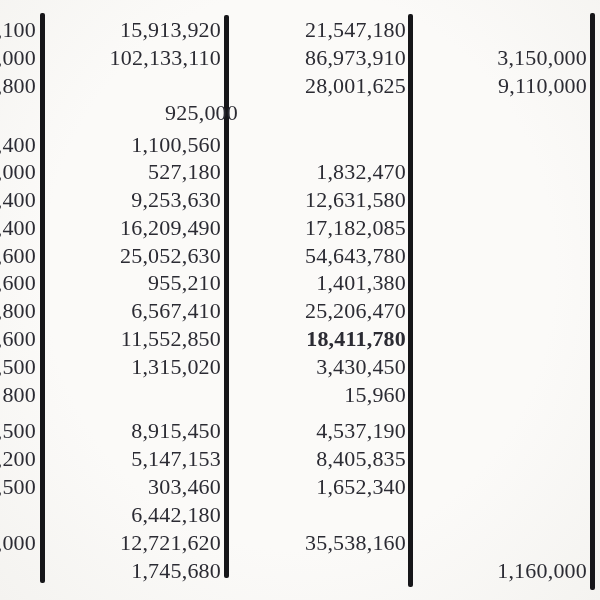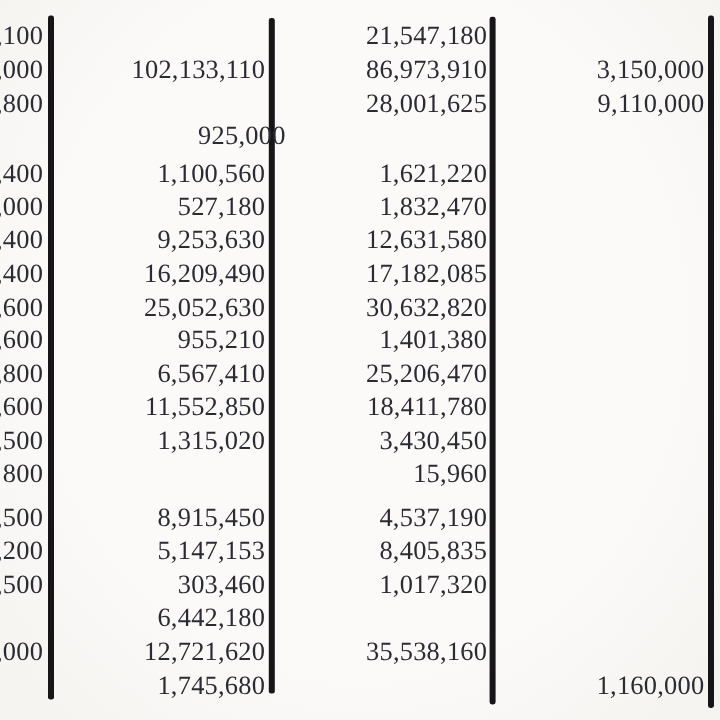--- a/index.html
+++ b/index.html
@@ -46,75 +46,75 @@
 
 <div class="page">
   <div class="scan-layer">
     <div class="rule" id="rule-1" style="left: 40px; top: 13px; height: 570px; background: rgb(22, 22, 25);"></div>
     <div class="rule" id="rule-2" style="left: 224px; top: 15px; height: 563px; background: rgb(22, 22, 25);"></div>
     <div class="rule" id="rule-3" style="left: 408px; top: 14px; height: 573px; background: rgb(22, 22, 25);"></div>
     <div class="rule" id="rule-4" style="left: 590px; top: 13px; height: 577px; background: rgb(22, 22, 25);"></div>
     <div id="rows-container">
         <div class="row" style="top: 16px;">
           <span class="cell c1" style="color: rgb(43, 43, 51);">,100</span>
+          <span class="cell c2" style="color: rgb(43, 43, 51);">15,913,920</span>
           <span class="cell c3" style="color: rgb(43, 43, 51);">21,547,180</span>
         </div>
         <div class="row" style="top: 44px;">
           <span class="cell c1" style="color: rgb(43, 43, 51);">,000</span>
           <span class="cell c2" style="color: rgb(43, 43, 51);">102,133,110</span>
           <span class="cell c3" style="color: rgb(43, 43, 51);">86,973,910</span>
           <span class="cell c4" style="color: rgb(43, 43, 51);">3,150,000</span>
         </div>
         <div class="row" style="top: 72px;">
           <span class="cell c1" style="color: rgb(43, 43, 51);">,800</span>
           <span class="cell c3" style="color: rgb(43, 43, 51);">28,001,625</span>
           <span class="cell c4" style="color: rgb(43, 43, 51);">9,110,000</span>
         </div>
         <div class="row" style="top: 99px; margin-left: 17px;">
           <span class="cell c2" style="color: rgb(43, 43, 51);">925,000</span>
         </div>
         <div class="row" style="top: 131px;">
           <span class="cell c1" style="color: rgb(43, 43, 51);">,400</span>
           <span class="cell c2" style="color: rgb(43, 43, 51); margin-left: 41px;">1,100,560</span>
-          <span class="cell c3" style="color: rgb(43, 43, 51);">1,621,220</span>
         </div>
         <div class="row" style="top: 158px;">
           <span class="cell c1" style="color: rgb(43, 43, 51);">,000</span>
           <span class="cell c2" style="color: rgb(43, 43, 51);">527,180</span>
           <span class="cell c3" style="color: rgb(43, 43, 51);">1,832,470</span>
         </div>
         <div class="row" style="top: 186px;">
           <span class="cell c1" style="color: rgb(43, 43, 51);">,400</span>
           <span class="cell c2" style="color: rgb(43, 43, 51);">9,253,630</span>
           <span class="cell c3" style="color: rgb(43, 43, 51);">12,631,580</span>
         </div>
         <div class="row" style="top: 214px;">
           <span class="cell c1" style="color: rgb(43, 43, 51);">,400</span>
           <span class="cell c2" style="color: rgb(43, 43, 51);">16,209,490</span>
           <span class="cell c3" style="color: rgb(43, 43, 51);">17,182,085</span>
         </div>
         <div class="row" style="top: 242px;">
           <span class="cell c1" style="color: rgb(43, 43, 51);">,600</span>
           <span class="cell c2" style="color: rgb(43, 43, 51);">25,052,630</span>
-          <span class="cell c3" style="color: rgb(43, 43, 51);">30,632,820</span>
+          <span class="cell c3" style="color: rgb(43, 43, 51);">54,643,780</span>
         </div>
         <div class="row" style="top: 269px;">
           <span class="cell c1" style="color: rgb(43, 43, 51);">,600</span>
           <span class="cell c2" style="color: rgb(43, 43, 51);">955,210</span>
           <span class="cell c3" style="color: rgb(43, 43, 51);">1,401,380</span>
         </div>
         <div class="row" style="top: 297px;">
           <span class="cell c1" style="color: rgb(43, 43, 51);">,800</span>
           <span class="cell c2" style="color: rgb(43, 43, 51);">6,567,410</span>
           <span class="cell c3" style="color: rgb(43, 43, 51);">25,206,470</span>
         </div>
         <div class="row" style="top: 325px;">
           <span class="cell c1" style="color: rgb(43, 43, 51);">,600</span>
           <span class="cell c2" style="color: rgb(43, 43, 51);">11,552,850</span>
-          <span class="cell c3" style="color: rgb(43, 43, 51);">18,411,780</span>
+          <span class="cell c3" style="color: rgb(43, 43, 51); font-weight: bold;">18,411,780</span>
         </div>
         <div class="row" style="top: 353px;">
           <span class="cell c1" style="color: rgb(43, 43, 51);">,500</span>
           <span class="cell c2" style="color: rgb(43, 43, 51);">1,315,020</span>
           <span class="cell c3" style="color: rgb(43, 43, 51);">3,430,450</span>
         </div>
         <div class="row" style="top: 381px;">
           <span class="cell c1" style="color: rgb(43, 43, 51);">800</span>
           <span class="cell c3" style="color: rgb(43, 43, 51);">15,960</span>
         </div>
@@ -124,21 +124,21 @@
           <span class="cell c3" style="color: rgb(43, 43, 51);">4,537,190</span>
         </div>
         <div class="row" style="top: 445px;">
           <span class="cell c1" style="color: rgb(43, 43, 51);">,200</span>
           <span class="cell c2" style="color: rgb(43, 43, 51);">5,147,153</span>
           <span class="cell c3" style="color: rgb(43, 43, 51);">8,405,835</span>
         </div>
         <div class="row" style="top: 473px;">
           <span class="cell c1" style="color: rgb(43, 43, 51);">,500</span>
           <span class="cell c2" style="color: rgb(43, 43, 51);">303,460</span>
-          <span class="cell c3" style="color: rgb(43, 43, 51);">1,017,320</span>
+          <span class="cell c3" style="color: rgb(43, 43, 51);">1,652,340</span>
         </div>
         <div class="row" style="top: 501px;">
           <span class="cell c2" style="color: rgb(43, 43, 51);">6,442,180</span>
         </div>
         <div class="row" style="top: 529px;">
           <span class="cell c1" style="color: rgb(43, 43, 51);">,000</span>
           <span class="cell c2" style="color: rgb(43, 43, 51);">12,721,620</span>
           <span class="cell c3" style="color: rgb(43, 43, 51);">35,538,160</span>
         </div>
         <div class="row" style="top: 557px;">

